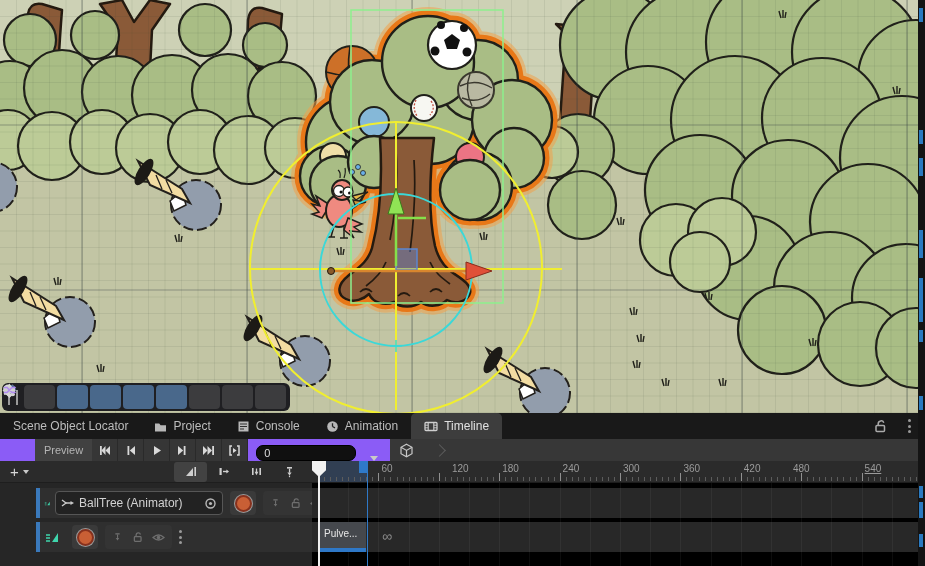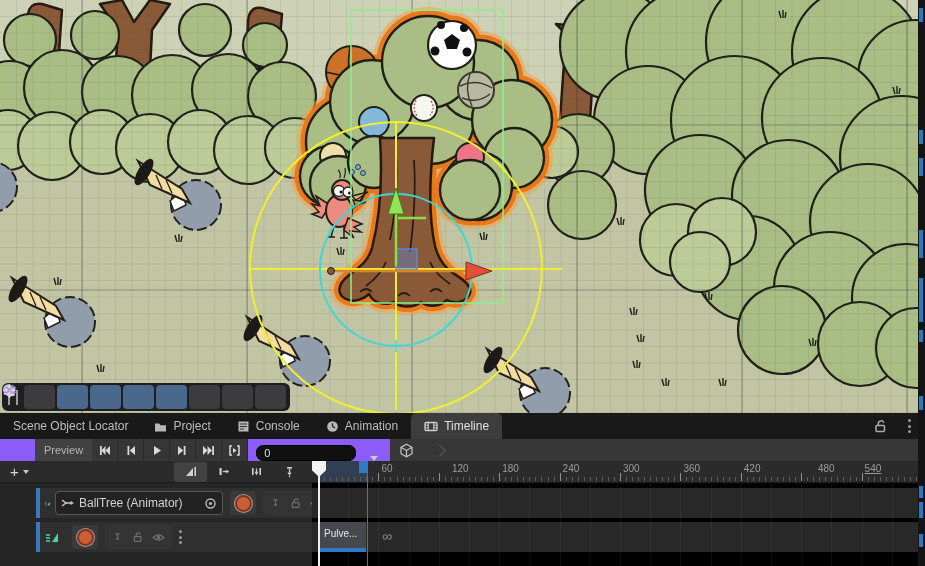--- a/index.html
+++ b/index.html
@@ -762,21 +762,21 @@
           <div class="tick" style="left: 591.88px; height: 4px;"></div>
           <div class="tick" style="left: 597.92px; height: 4px;"></div>
           <div class="tick" style="left: 603.96px; height: 4px;"></div>
           <span class="ruler-label" style="left: 69.4px;">60</span>
           <span class="ruler-label" style="left: 116px; margin-left: 24px;">120</span>
           <span class="ruler-label" style="left: 190.2px;">180</span>
           <span class="ruler-label" style="left: 250.6px;">240</span>
           <span class="ruler-label" style="left: 311px;">300</span>
           <span class="ruler-label" style="left: 371.4px;">360</span>
           <span class="ruler-label" style="left: 431.8px;">420</span>
-          <span class="ruler-label" style="left: 506px;">480</span>
+          <span class="ruler-label" style="left: 481px;">480</span>
           <span class="ruler-label" style="left: 552.6px; text-decoration: underline;">540</span>
         </div>
       <div class="lanes">
         <div class="lane" style="top:5px"></div>
         <div class="lane" style="top:39px"></div>
         <div id="lane-grid-host">
             <div class="lane-grid" style="left: 36.2px;"></div>
             <div class="lane-grid" style="left: 66.4px;"></div>
             <div class="lane-grid" style="left: 96.6px;"></div>
             <div class="lane-grid" style="left: 126.8px;"></div>

